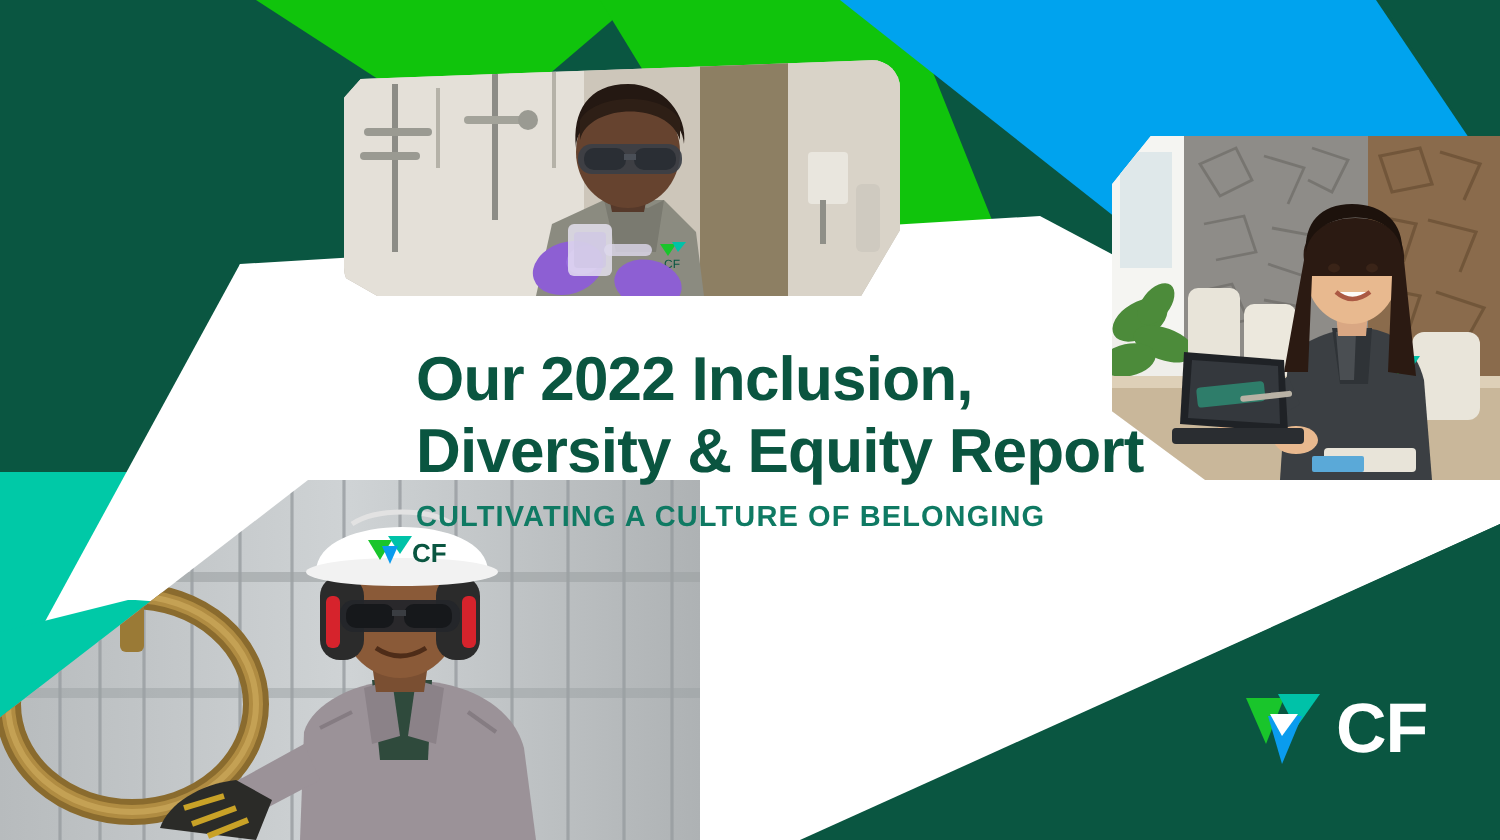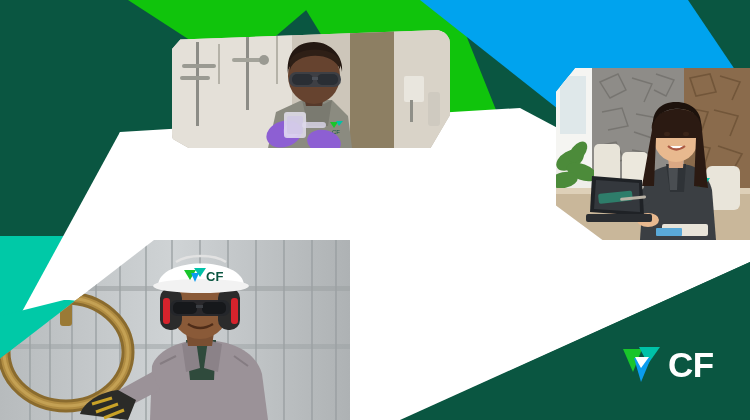--- a/index.html
+++ b/index.html
@@ -338,20 +338,25 @@
       <path d="M 152,132 L 112,154 L 122,170 L 160,150 Z" fill="#9b9298"></path>
       <path d="M 118,150 C 100,152 84,162 80,174 L 128,180 L 136,160 Z" fill="#2b2b28"></path>
       <g stroke="#c9a227" stroke-width="3" fill="none">
         <path d="M 92,164 L 112,158"></path>
           <path d="M 96,172 L 118,164"></path>
           <path d="M 104,178 L 124,170"></path>
       </g>
     </svg>
   </div>
 
+  <div id="title-block">
+    <h1 id="report-title">Our 2022 Inclusion,
+Diversity &amp; Equity Report</h1>
+    <p id="report-subtitle">CULTIVATING A CULTURE OF BELONGING</p>
+  </div>
 
   <div id="logo">
     <svg id="logo-mark" viewBox="0 0 44 44">
       <polygon points="3,7 22,7 13,30" fill="#19c52b"></polygon>
       <polygon points="19,5 40,5 28,22" fill="#00c2a8"></polygon>
       <polygon points="14,16 31,16 21,40" fill="#0a9cee"></polygon>
       <polygon points="15,15 29,15 21,26" fill="#ffffff"></polygon>
     </svg>
     <span id="logo-wordmark">CF</span>
   </div>

